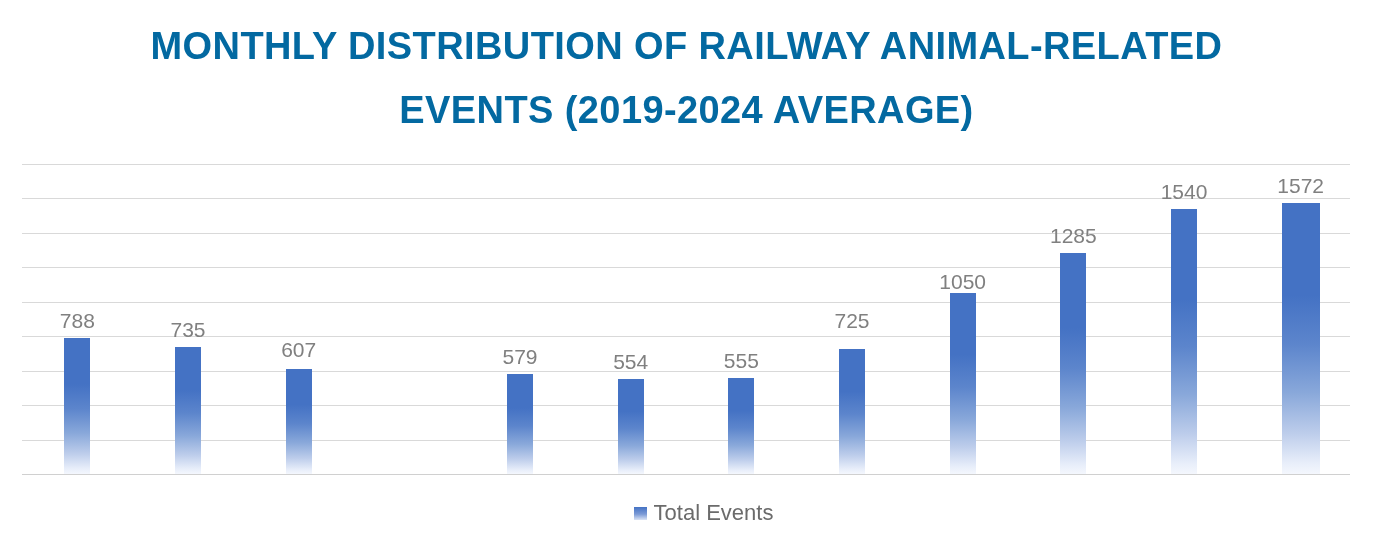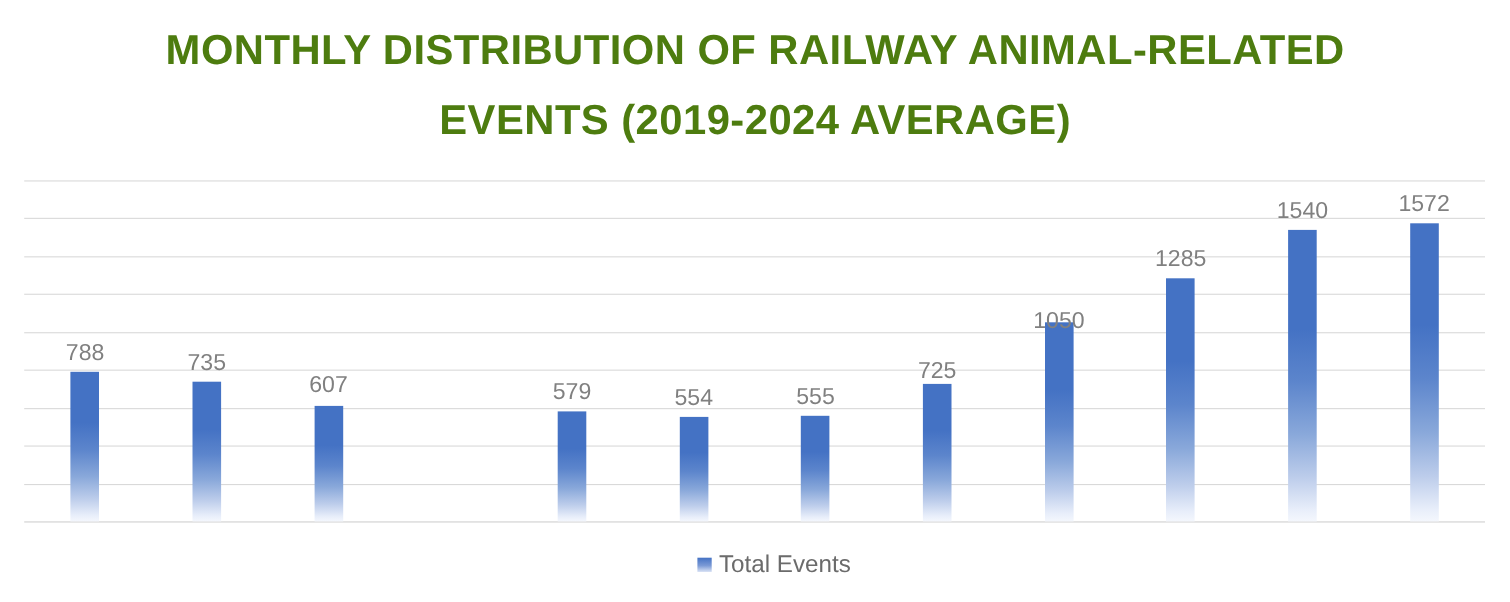--- a/index.html
+++ b/index.html
@@ -21,21 +21,21 @@
     background: #ffffff;
   }
 
   
   #chart-title {
     position: absolute;
     left: 0;
     top: 14px;
     width: 1373px;
     text-align: center;
-    color: #4d7c0f;
+    color: #0369a1;
     font-size: 38px;
     font-weight: bold;
     letter-spacing: 0.4px;
     line-height: 64px;
     padding: 0 150px;
     box-sizing: border-box;
     white-space: pre-line;
   }
 
   
@@ -163,35 +163,35 @@
       <div class="bar-slot" style="left: 595.667px; width: 26px;">
         <div class="bar" style="height: 95.4111px;"></div>
         <div class="bar-label" style="bottom: 100.411px;">554</div>
       </div>
       <div class="bar-slot" style="left: 706.333px; width: 26px;">
         <div class="bar" style="height: 95.5833px;"></div>
         <div class="bar-label" style="bottom: 100.583px;">555</div>
       </div>
       <div class="bar-slot" style="left: 817px; width: 26px;">
         <div class="bar" style="height: 124.861px;"></div>
-        <div class="bar-label" style="bottom: 124px;">725</div>
+        <div class="bar-label" style="bottom: 141px;">725</div>
       </div>
       <div class="bar-slot" style="left: 927.667px; width: 26px;">
         <div class="bar" style="height: 180.833px;"></div>
-        <div class="bar-label" style="bottom: 170px; text-align: right;">1050</div>
+        <div class="bar-label" style="bottom: 180px; text-align: right;">1050</div>
       </div>
       <div class="bar-slot" style="left: 1038.33px; width: 26px;">
         <div class="bar" style="height: 221.306px;"></div>
         <div class="bar-label" style="bottom: 226.306px;">1285</div>
       </div>
       <div class="bar-slot" style="left: 1149px; width: 26px;">
         <div class="bar" style="height: 265.222px;"></div>
         <div class="bar-label" style="bottom: 270.222px;">1540</div>
       </div>
-      <div class="bar-slot" style="left: 1259.67px; width: 26px; text-align: right;">
+      <div class="bar-slot" style="left: 1259.67px; width: 38px; text-align: right;">
         <div class="bar" style="height: 270.733px;"></div>
         <div class="bar-label" style="bottom: 275.733px;">1572</div>
       </div>
     </div>
 
   <div id="legend">
     <span id="legend-marker"></span>
     <span id="legend-label">Total Events</span>
   </div>
 

